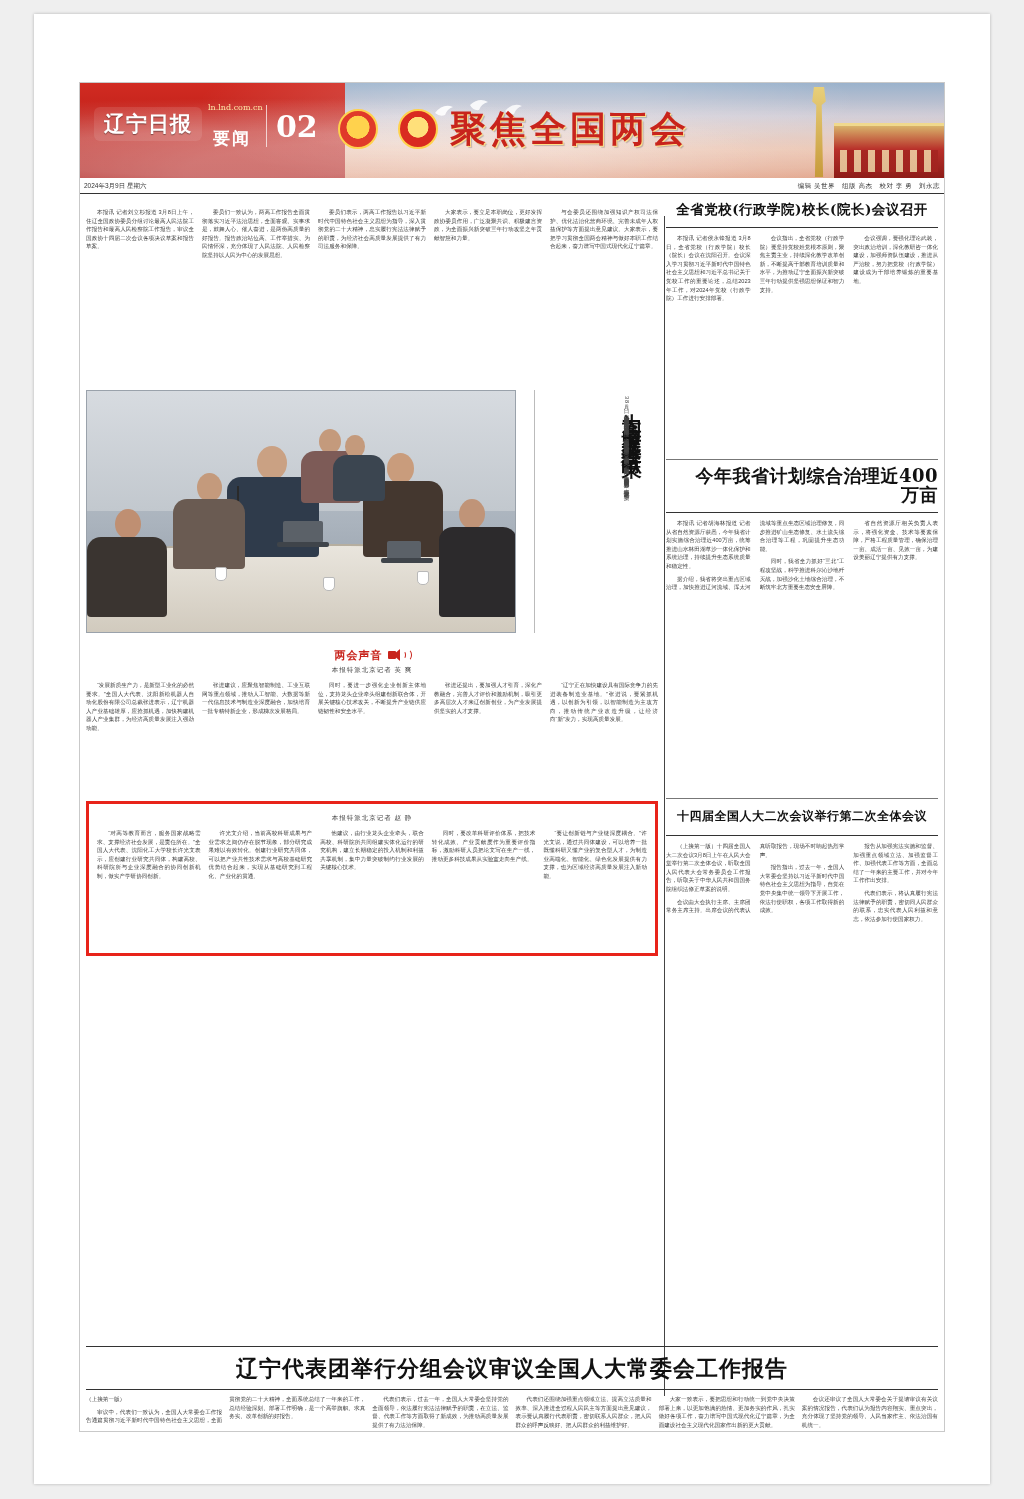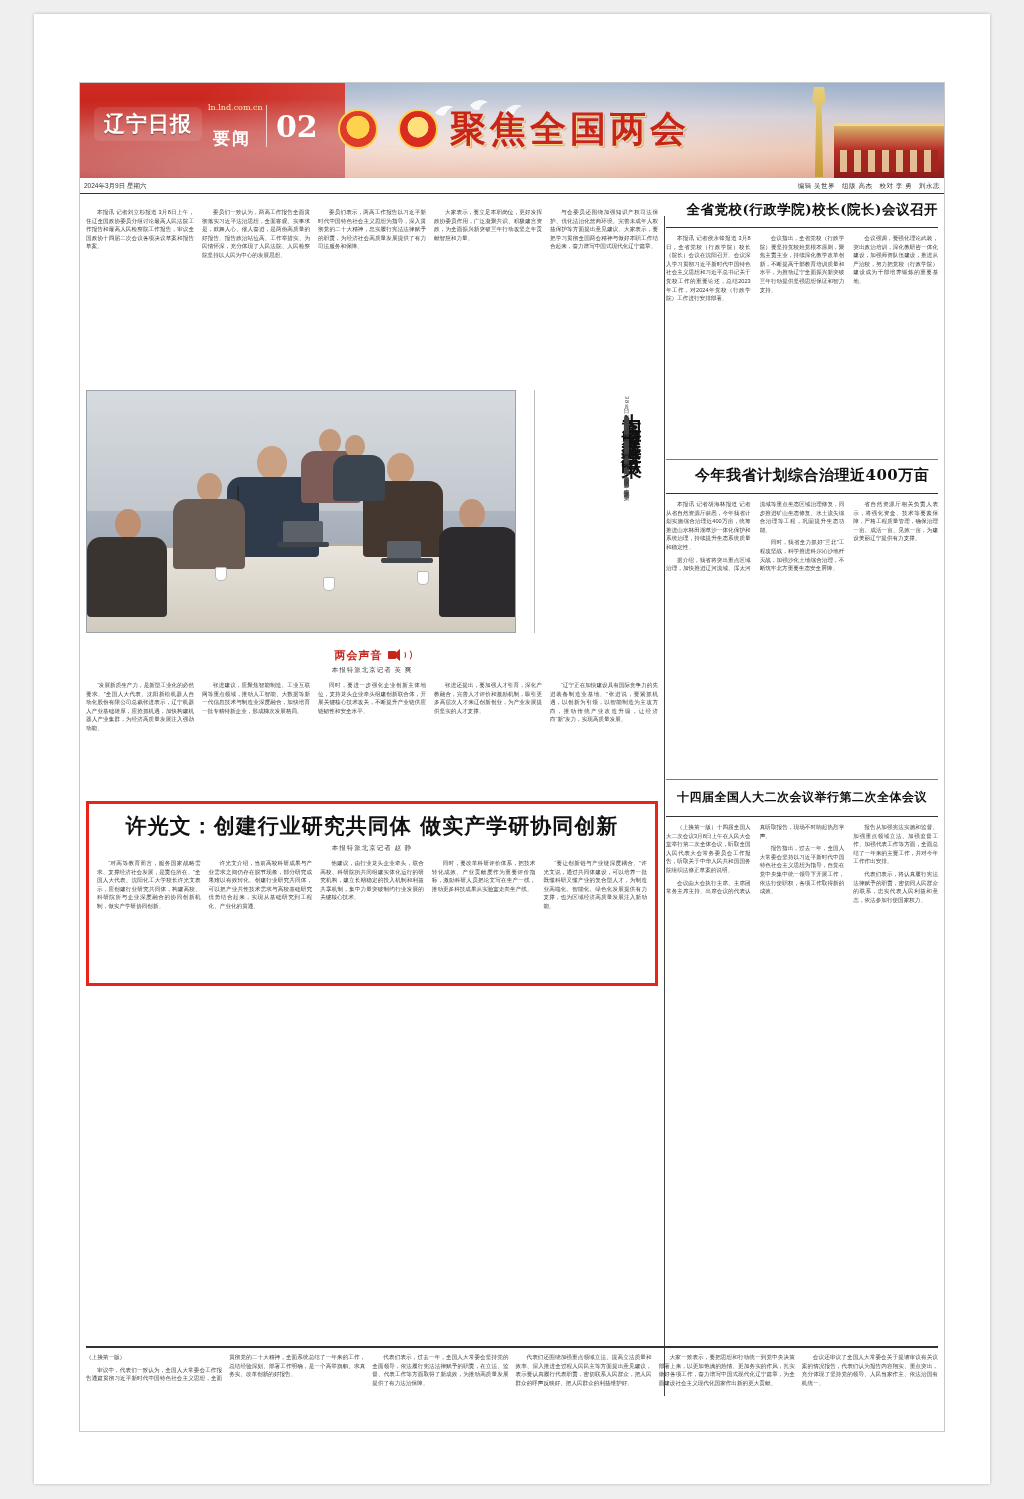--- a/index.html
+++ b/index.html
@@ -323,44 +323,43 @@
 
         <div class="txtcol cols5" style="height:112px;">
           <p>“发展新质生产力，是新型工业化的必然要求。”全国人大代表、沈阳新松机器人自动化股份有限公司总裁张进表示，辽宁机器人产业基础雄厚，应抢抓机遇，加快构建机器人产业集群，为经济高质量发展注入强劲动能。</p>
           <p>张进建议，应聚焦智能制造、工业互联网等重点领域，推动人工智能、大数据等新一代信息技术与制造业深度融合，加快培育一批专精特新企业，形成梯次发展格局。</p>
           <p>同时，要进一步强化企业创新主体地位，支持龙头企业牵头组建创新联合体，开展关键核心技术攻关，不断提升产业链供应链韧性和安全水平。</p>
           <p>张进还提出，要加强人才引育，深化产教融合，完善人才评价和激励机制，吸引更多高层次人才来辽创新创业，为产业发展提供坚实的人才支撑。</p>
           <p>“辽宁正在加快建设具有国际竞争力的先进装备制造业基地。”张进说，要紧抓机遇，以创新为引领，以智能制造为主攻方向，推动传统产业改造升级，让经济向“新”发力，实现高质量发展。</p>
         </div>
 
         <div class="redbox">
-          <div class="sub-headline" style="font-size:21px;">许光文：创建行业研究共同体 做实产学研协同创新</div>
           <div class="byline">本报特派北京记者 赵 静</div>
           <div class="txtcol cols5" style="height:116px;">
             <p>“对高等教育而言，服务国家战略需求、支撑经济社会发展，是责任所在。”全国人大代表、沈阳化工大学校长许光文表示，应创建行业研究共同体，构建高校、科研院所与企业深度融合的协同创新机制，做实产学研协同创新。</p>
             <p>许光文介绍，当前高校科研成果与产业需求之间仍存在脱节现象，部分研究成果难以有效转化。创建行业研究共同体，可以把产业共性技术需求与高校基础研究优势结合起来，实现从基础研究到工程化、产业化的贯通。</p>
             <p>他建议，由行业龙头企业牵头，联合高校、科研院所共同组建实体化运行的研究机构，建立长期稳定的投入机制和利益共享机制，集中力量突破制约行业发展的关键核心技术。</p>
             <p>同时，要改革科研评价体系，把技术转化成效、产业贡献度作为重要评价指标，激励科研人员把论文写在生产一线，推动更多科技成果从实验室走向生产线。</p>
             <p>“要让创新链与产业链深度耦合。”许光文说，通过共同体建设，可以培养一批既懂科研又懂产业的复合型人才，为制造业高端化、智能化、绿色化发展提供有力支撑，也为区域经济高质量发展注入新动能。</p>
           </div>
         </div>
       </div>
 
       <div class="col-right">
 
-        <div class="r-head" style="text-align:right;">全省党校(行政学院)校长(院长)会议召开</div>
+        <div class="r-head" style="text-align:center;">全省党校(行政学院)校长(院长)会议召开</div>
         <div class="r-rule"></div>
         <div class="txtcol cols3" style="height:218px;">
           <p>本报讯 记者侯永锋报道 3月8日，全省党校（行政学院）校长（院长）会议在沈阳召开。会议深入学习贯彻习近平新时代中国特色社会主义思想和习近平总书记关于党校工作的重要论述，总结2023年工作，对2024年党校（行政学院）工作进行安排部署。</p>
           <p>会议指出，全省党校（行政学院）要坚持党校姓党根本原则，聚焦主责主业，持续深化教学改革创新，不断提高干部教育培训质量和水平，为推动辽宁全面振兴新突破三年行动提供坚强思想保证和智力支持。</p>
           <p>会议强调，要强化理论武装，突出政治培训，深化教研咨一体化建设，加强师资队伍建设，推进从严治校，努力把党校（行政学院）建设成为干部培养锻炼的重要基地。</p>
         </div>
 
         <div class="r-sep"></div>
-        <div class="r-head" style="text-align:left; font-size:15px;margin-left:29px;">今年我省计划综合治理近400万亩</div>
+        <div class="r-head" style="text-align:right; font-size:18px;margin-left:29px;">今年我省计划综合治理近400万亩</div>
         <div class="r-rule"></div>
         <div class="txtcol cols3" style="height:272px;">
           <p>本报讯 记者胡海林报道 记者从省自然资源厅获悉，今年我省计划实施综合治理近400万亩，统筹推进山水林田湖草沙一体化保护和系统治理，持续提升生态系统质量和稳定性。</p>
           <p>据介绍，我省将突出重点区域治理，加快推进辽河流域、浑太河流域等重点生态区域治理修复，同步推进矿山生态修复、水土流失综合治理等工程，巩固提升生态功能。</p>
           <p>同时，我省全力抓好“三北”工程攻坚战，科学推进科尔沁沙地歼灭战，加强沙化土地综合治理，不断筑牢北方重要生态安全屏障。</p>
           <p>省自然资源厅相关负责人表示，将强化资金、技术等要素保障，严格工程质量管理，确保治理一亩、成活一亩、见效一亩，为建设美丽辽宁提供有力支撑。</p>
         </div>
 
         <div class="r-sep"></div>
         <div class="r-head two">十四届全国人大二次会议举行第二次全体会议</div>
@@ -370,20 +369,21 @@
           <p>会议由大会执行主席、主席团常务主席主持。出席会议的代表认真听取报告，现场不时响起热烈掌声。</p>
           <p>报告指出，过去一年，全国人大常委会坚持以习近平新时代中国特色社会主义思想为指导，自觉在党中央集中统一领导下开展工作，依法行使职权，各项工作取得新的成效。</p>
           <p>报告从加强宪法实施和监督、加强重点领域立法、加强监督工作、加强代表工作等方面，全面总结了一年来的主要工作，并对今年工作作出安排。</p>
           <p>代表们表示，将认真履行宪法法律赋予的职责，密切同人民群众的联系，忠实代表人民利益和意志，依法参加行使国家权力。</p>
         </div>
       </div>
     </div>
 
     <div style="position:absolute; left:6px; right:6px; top:1255px;">
       <div class="bottom-rule"></div>
+      <div class="bottom-headline">辽宁代表团举行分组会议审议全国人大常委会工作报告</div>
       <div class="bottom-rule" style="margin-top:0;"></div>
       <div class="txtcol cols6" style="height:152px; padding-top:5px;">
         <p style="text-indent:0;">（上接第一版）</p>
         <p>审议中，代表们一致认为，全国人大常委会工作报告通篇贯彻习近平新时代中国特色社会主义思想，全面贯彻党的二十大精神，全面系统总结了一年来的工作，总结经验深刻、部署工作明确，是一个高举旗帜、求真务实、改革创新的好报告。</p>
         <p>代表们表示，过去一年，全国人大常委会坚持党的全面领导，依法履行宪法法律赋予的职责，在立法、监督、代表工作等方面取得了新成效，为推动高质量发展提供了有力法治保障。</p>
         <p>代表们还围绕加强重点领域立法、提高立法质量和效率、深入推进全过程人民民主等方面提出意见建议，表示要认真履行代表职责，密切联系人民群众，把人民群众的呼声反映好、把人民群众的利益维护好。</p>
         <p>大家一致表示，要把思想和行动统一到党中央决策部署上来，以更加饱满的热情、更加务实的作风，扎实做好各项工作，奋力谱写中国式现代化辽宁篇章，为全面建设社会主义现代化国家作出新的更大贡献。</p>
         <p>会议还审议了全国人大常委会关于提请审议有关议案的情况报告，代表们认为报告内容翔实、重点突出，充分体现了坚持党的领导、人民当家作主、依法治国有机统一。</p>
       </div>
     </div>

